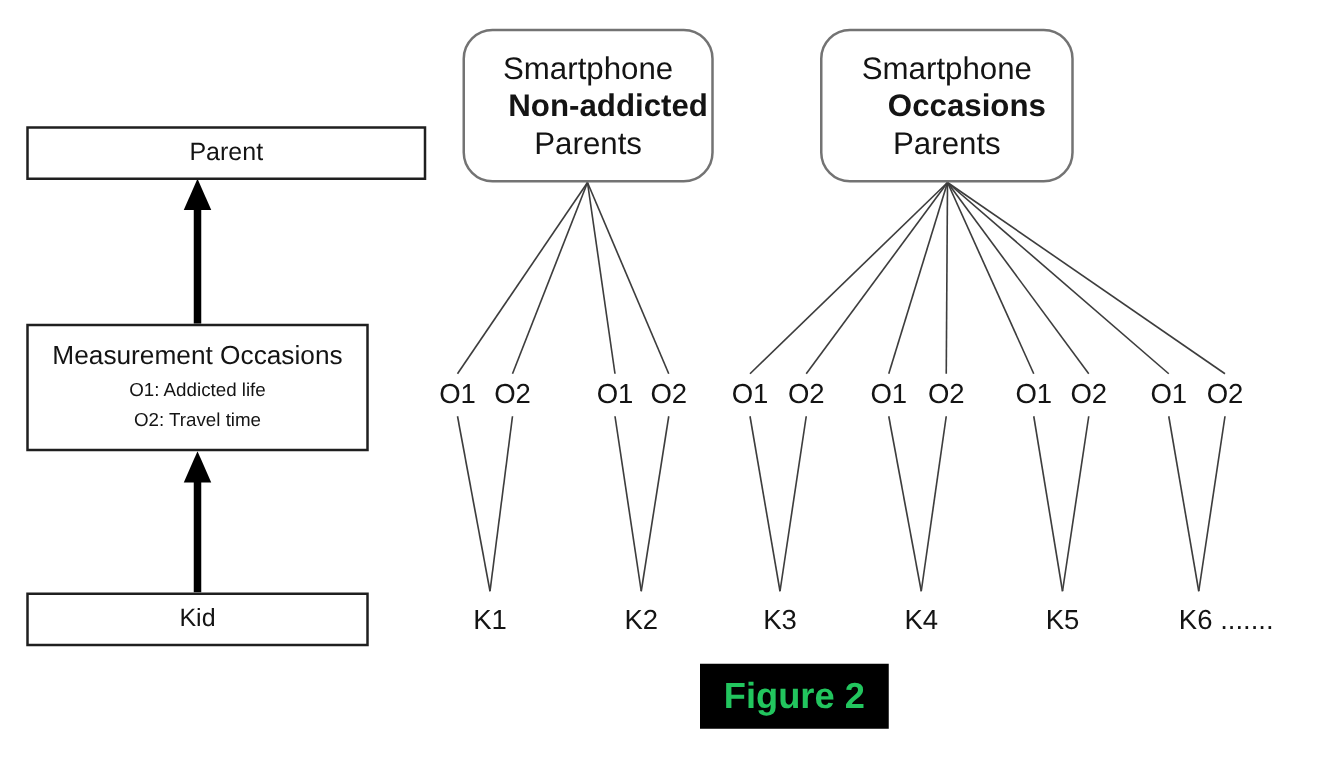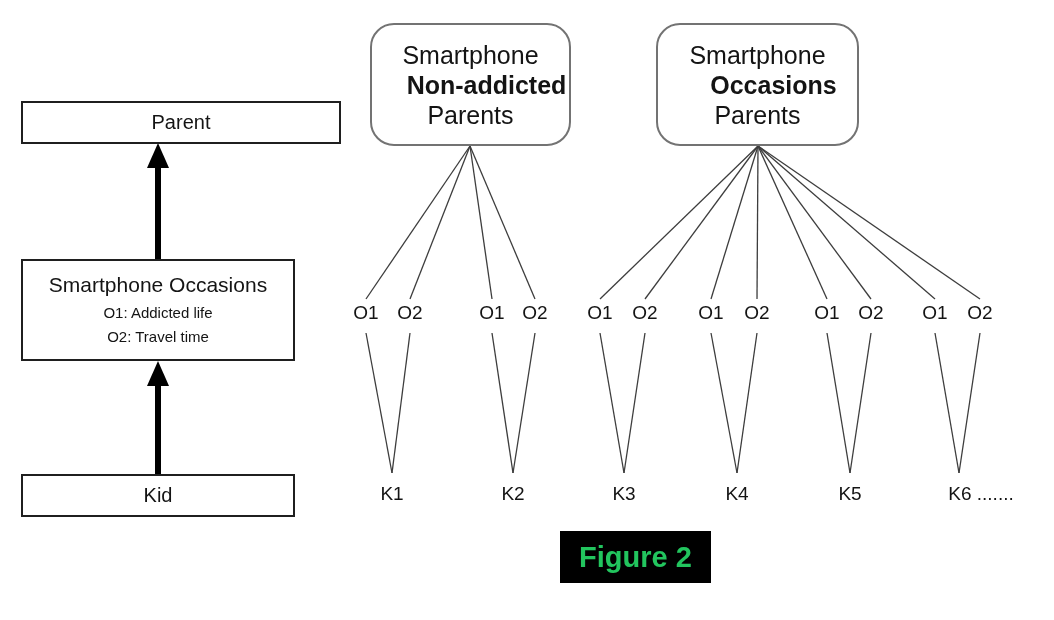--- a/index.html
+++ b/index.html
@@ -46,21 +46,21 @@
     text-align: center;
     font-size: 25px;
     line-height: 30px;
   }
   .group-nonaddicted { left: 370px; width: 201px; }
   .group-addicted    { left: 656px; width: 203px; }
   .group-box .emph { font-weight: bold; margin-left: 32px; }
   .olabel, .klabel {
     position: absolute;
     transform: translateX(-50%);
-    font-size: 19px;
+    font-size: 22px;
     white-space: nowrap;
   }
   .olabel { top: 302px; }
   .klabel { top: 483px; }
   .caption {
     position: absolute;
     left: 560px; top: 531px;
     width: 151px; height: 52px;
     background: #000000;
     color: #22c55e;
@@ -120,21 +120,21 @@
       <line x1="158" y1="474" x2="158" y2="380" stroke="#000000" stroke-width="6"></line>
       <polygon points="158,361 147,386 169,386" fill="#000000"></polygon>
     </g>
   </svg>
 
   <div class="box parent-box">
     <span>Parent</span>
   </div>
 
   <div class="box measure-box">
-    <div class="measure-title">Smartphone Occasions</div>
+    <div class="measure-title">Measurement Occasions</div>
     <div class="measure-sub">O1: Addicted life</div>
     <div class="measure-sub">O2: Travel time</div>
   </div>
 
   <div class="box kid-box">
     <span>Kid</span>
   </div>
 
   <div class="group-box group-nonaddicted">
     <div>Smartphone</div>

